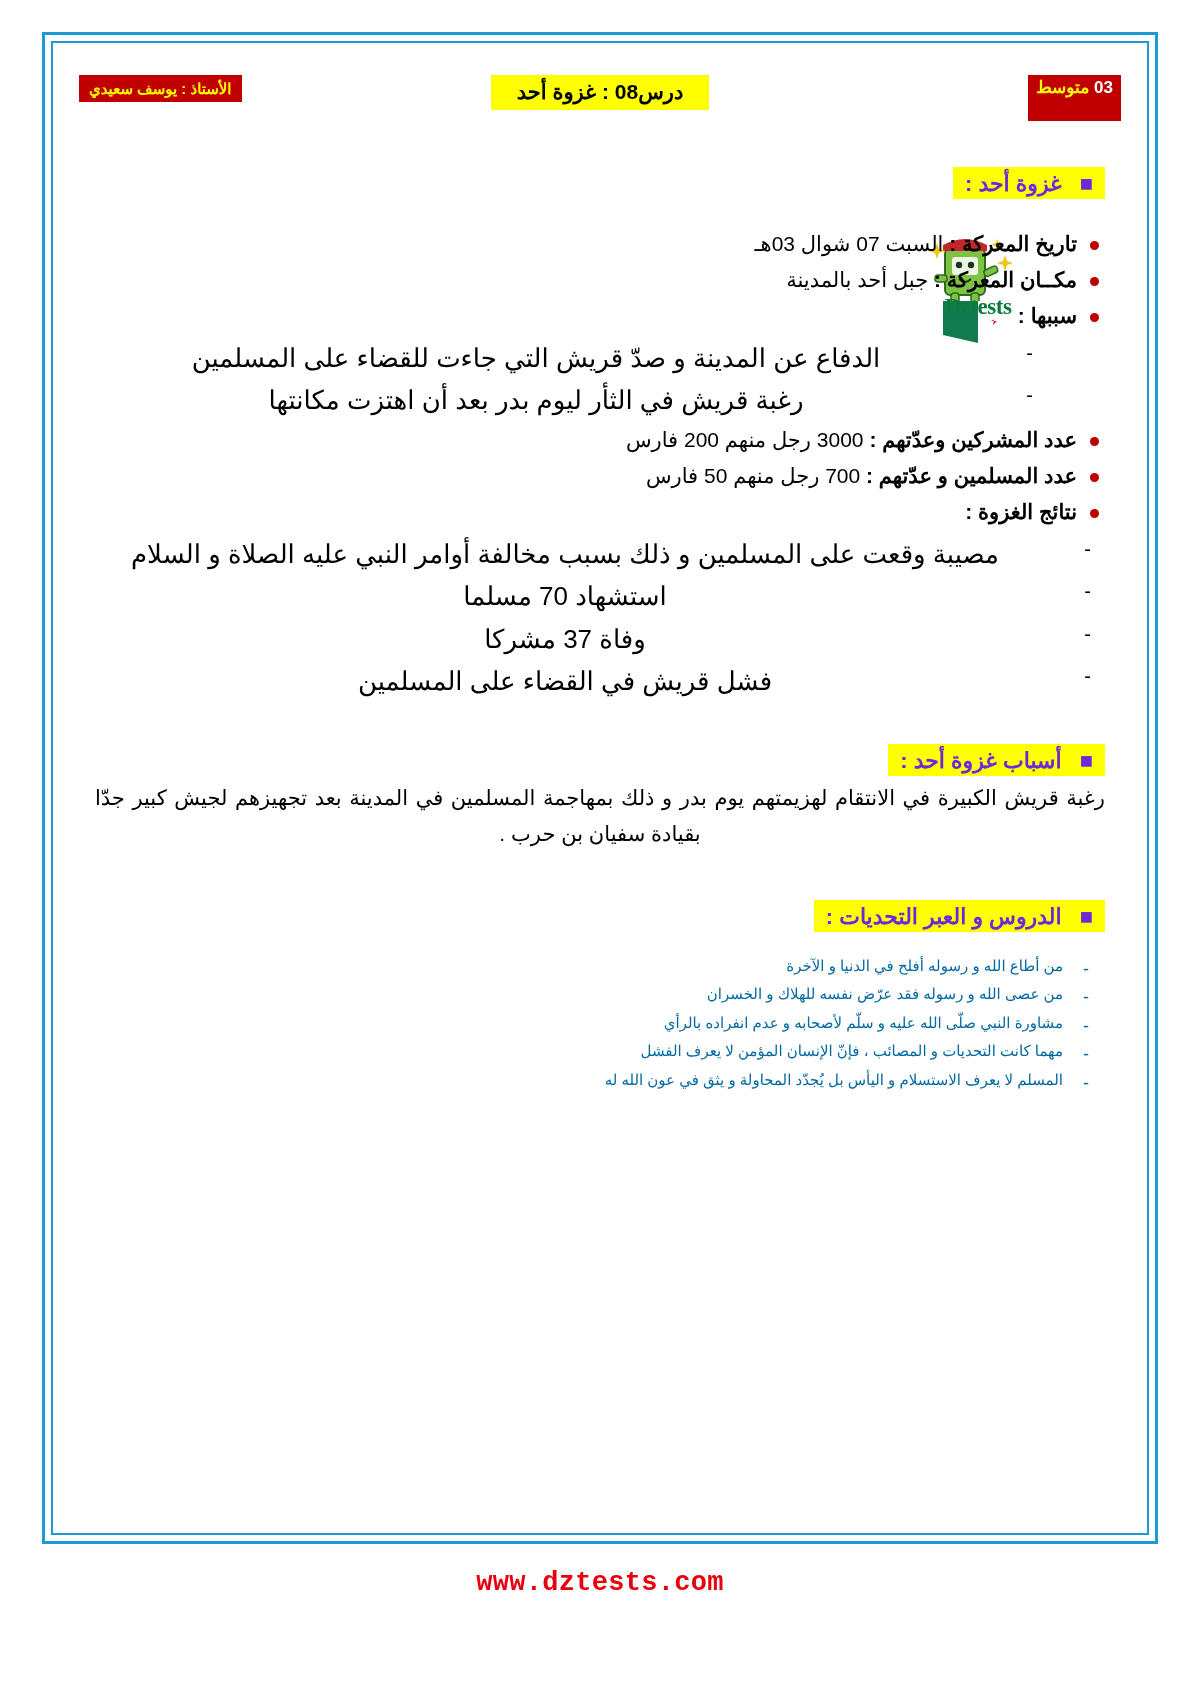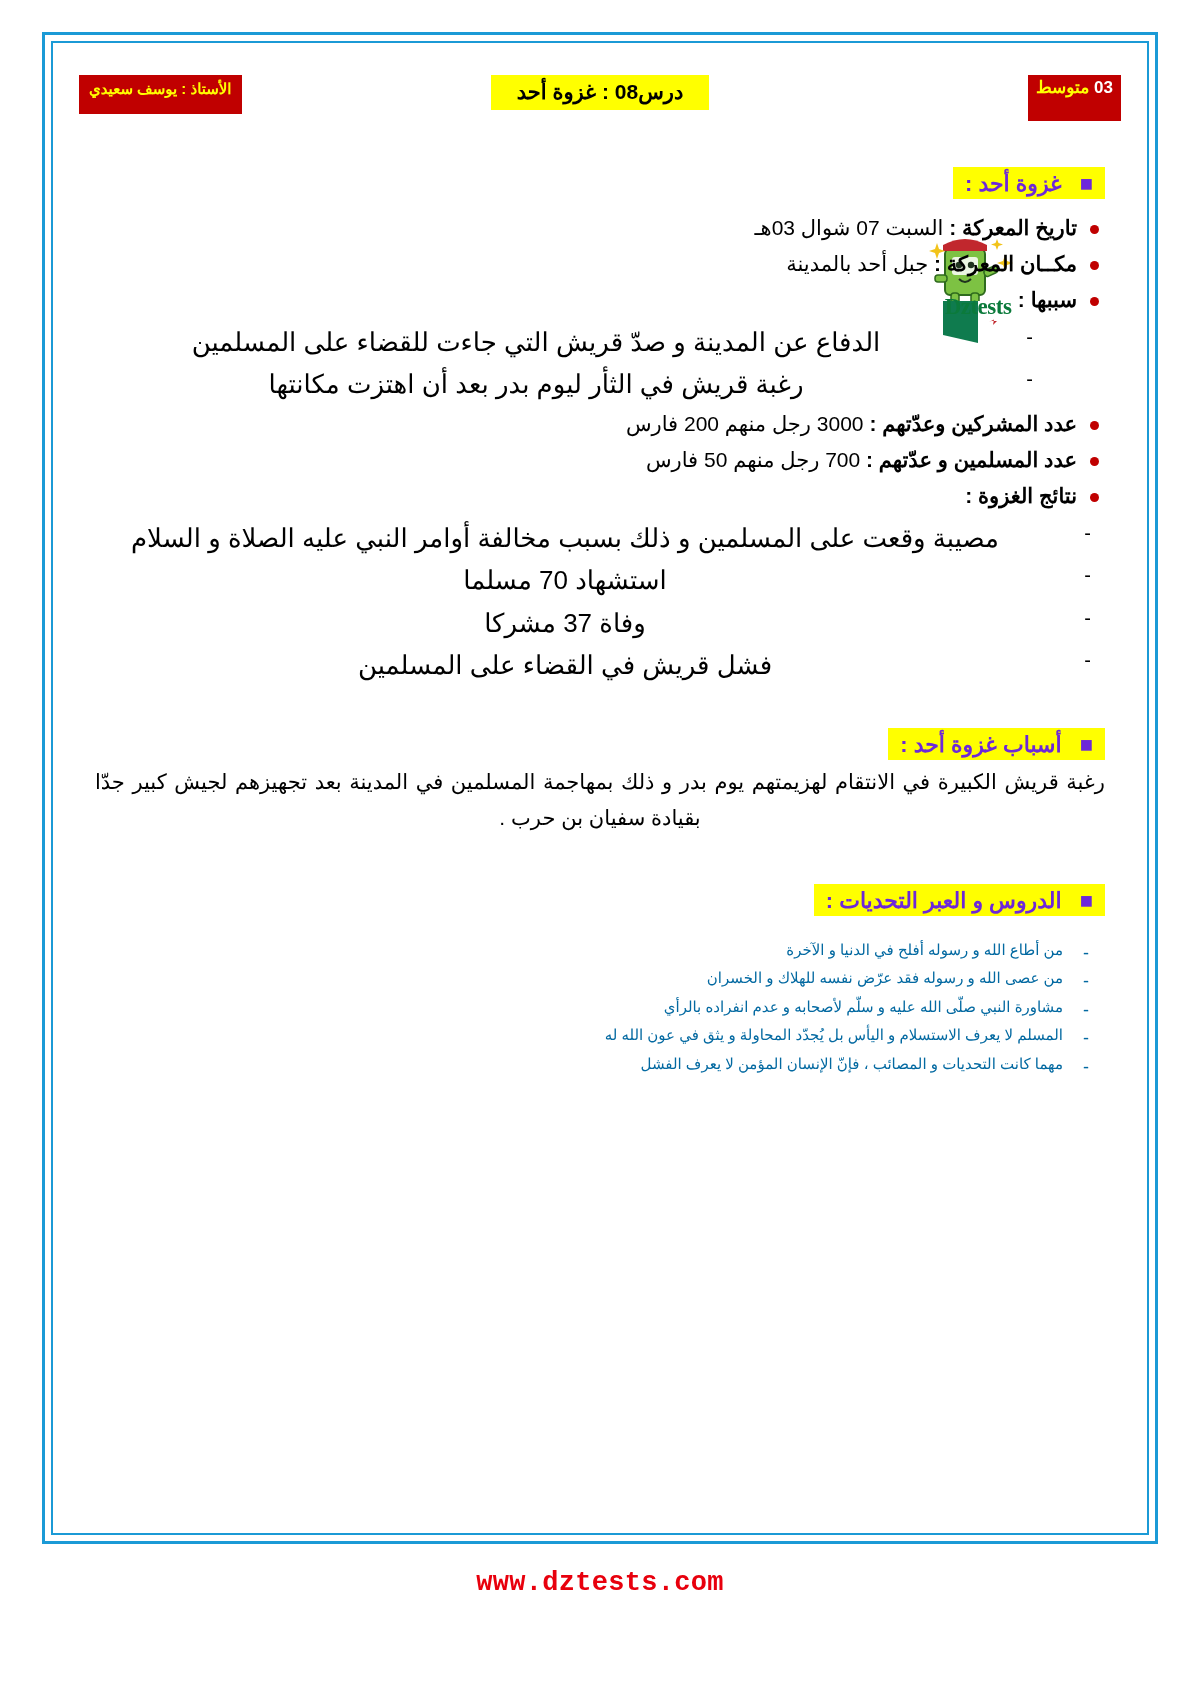--- a/index.html
+++ b/index.html
@@ -77,21 +77,21 @@
     padding: 5px 26px 6px 26px;
     white-space: nowrap;
   }
   .hdr-badge-left {
     position: absolute;
     left: 0; top: 0;
     background: #c00000;
     color: #ffff00;
     font-weight: bold;
     font-size: 15px;
-    padding: 5px 10px 16px 10px;
+    padding: 5px 10px 4px 10px;
     white-space: nowrap;
   }
 
   
   .logo {
     position: absolute;
     right: 92px;
     top: 182px;
     width: 130px;
     height: 115px;
@@ -120,21 +120,21 @@
     font-weight: bold;
     font-size: 22px;
     padding: 4px 6px 3px 6px;
     white-space: nowrap;
   }
   .sq { font-size: 19px; }
 
   
   ul.dot-list {
     list-style: none;
-    margin: 14px 28px 0 0;
+    margin: 30px 28px 0 0;
     padding: 0;
     direction: rtl;
   }
   ul.dot-list > li {
     position: relative;
     text-align: right;
     font-size: 21px;
     line-height: 1.62;
     color: #000000;
     padding-right: 30px;
@@ -387,22 +387,22 @@
 
       <div class="block-gap-2"></div>
 
       <div class="sec-title">
         <span><span class="sq">■</span> <span>الدروس و العبر التحديات :</span></span>
       </div>
       <ul class="lessons">
         <li>من أطاع الله و رسوله أفلح في الدنيا و الآخرة</li>
         <li>من عصى الله و رسوله فقد عرّض نفسه للهلاك و الخسران</li>
         <li>مشاورة النبي صلّى الله عليه و سلّم لأصحابه و عدم انفراده بالرأي</li>
+        <li>مهما كانت التحديات و المصائب ، فإنّ الإنسان المؤمن لا يعرف الفشل</li>
         <li>المسلم لا يعرف الاستسلام و اليأس بل يُجدّد المحاولة و يثق في عون الله له</li>
-        <li>مهما كانت التحديات و المصائب ، فإنّ الإنسان المؤمن لا يعرف الفشل</li>
       </ul>
 
     </div>
   </div>
 
   <div class="footer">
     <span>www.dztests.com</span>
   </div>
 
 </div>

